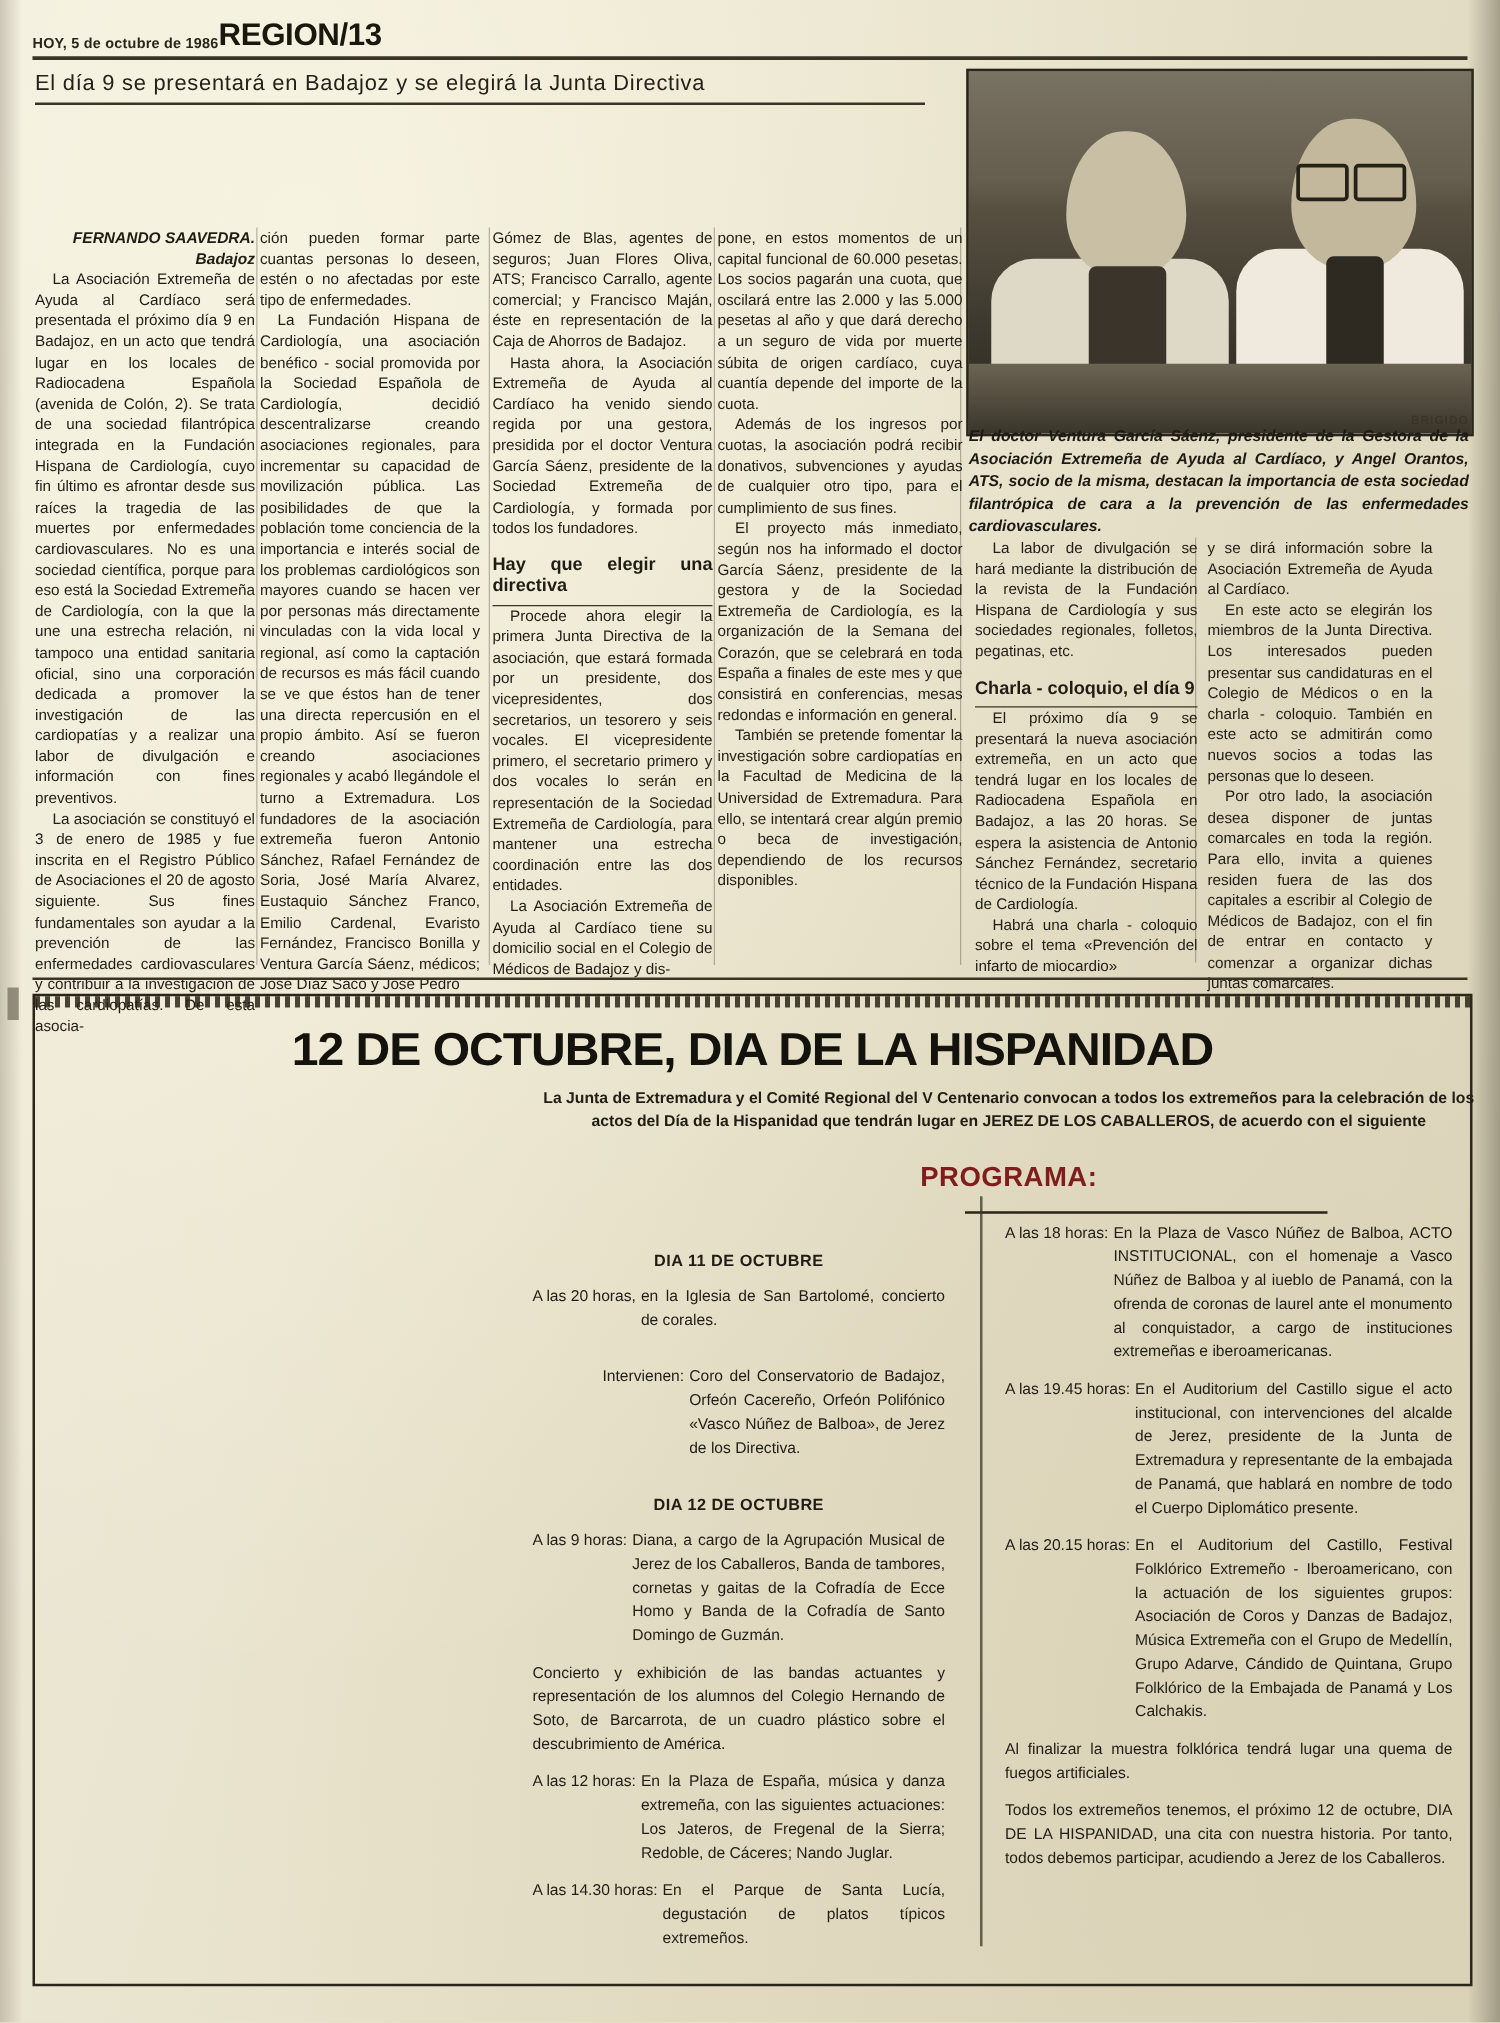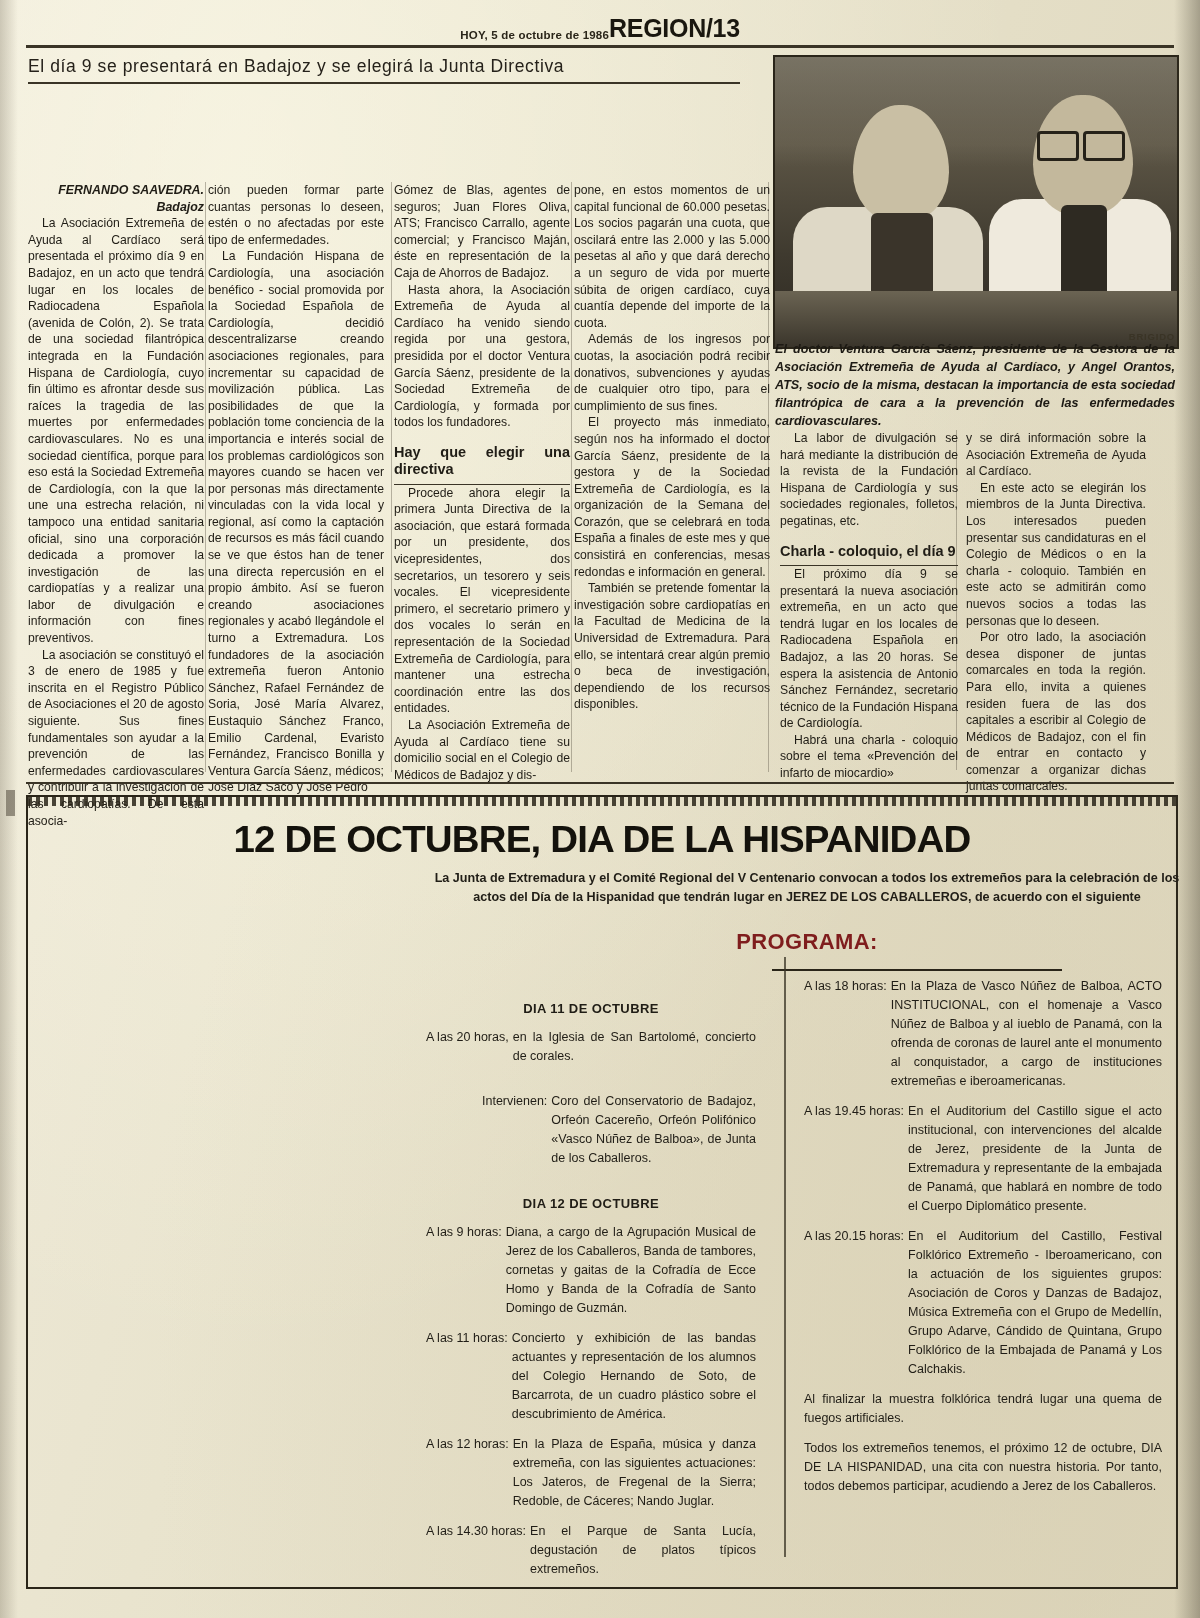--- a/index.html
+++ b/index.html
@@ -19,21 +19,21 @@
       radial-gradient(ellipse at 85% 85%, rgba(214,205,175,.55), rgba(214,205,175,0) 60%),
       linear-gradient(105deg,#efeada 0%,#e9e4ce 34%,#e4dec6 62%,#ddd6bd 100%);
     pointer-events:none;
   }
   .page{position:absolute;inset:0;}
 
   
   .masthead{
     position:absolute;left:26px;top:16px;width:1148px;
   }
-  .masthead-row{display:flex;align-items:flex-end;justify-content:center;}
+  .masthead-row{display:flex;align-items:flex-end;justify-content:flex-start;}
   .mast-date{font-size:11.5px;font-weight:bold;letter-spacing:.2px;color:#2a2519;}
   .mast-section{font-size:25px;font-weight:bold;letter-spacing:-.3px;color:#1a170f;line-height:1;}
   .mast-rule{height:3px;background:#3a3426;margin-top:4px;}
 
   
   .kicker-wrap{position:absolute;left:28px;top:56px;width:712px;}
   .kicker{font-size:17.5px;letter-spacing:.6px;color:#25211a;padding-bottom:5px;}
   .kicker-rule{height:1.6px;background:#3a3426;}
 
   .headline{
@@ -232,31 +232,30 @@
     <div class="prog-div"></div>
 
     <div class="prog-col prog-left">
       <div class="day-title">DIA 11 DE OCTUBRE</div>
       <div class="entry">
         <span class="lead-in">A las 20 horas,</span>
         <span class="rest">en la Iglesia de San Bartolomé, concierto de corales.</span>
       </div>
       <div class="interv" style="margin-top:26px;padding-left:56px;">
         <span class="lbl">Intervienen:</span>
-        <span class="val">Coro del Conservatorio de Badajoz, Orfeón Cacereño, Orfeón Polifónico «Vasco Núñez de Balboa», de Junta de los Caballeros.</span>
+        <span class="val">Coro del Conservatorio de Badajoz, Orfeón Cacereño, Orfeón Polifónico «Vasco Núñez de Balboa», de Jerez de los Directiva.</span>
       </div>
 
       <div class="day-title" style="margin-top:26px;">DIA 12 DE OCTUBRE</div>
 
       <div class="entry">
         <span class="lead-in">A las 9 horas:</span>
         <span class="rest">Diana, a cargo de la Agrupación Musical de Jerez de los Caballeros, Banda de tambores, cornetas y gaitas de la Cofradía de Ecce Homo y Banda de la Cofradía de Santo Domingo de Guzmán.</span>
       </div>
       <div class="entry">
-        <span class="lead-in">A las 11 horas:</span>
         <span class="rest">Concierto y exhibición de las bandas actuantes y representación de los alumnos del Colegio Hernando de Soto, de Barcarrota, de un cuadro plástico sobre el descubrimiento de América.</span>
       </div>
       <div class="entry">
         <span class="lead-in">A las 12 horas:</span>
         <span class="rest">En la Plaza de España, música y danza extremeña, con las siguientes actuaciones: Los Jateros, de Fregenal de la Sierra; Redoble, de Cáceres; Nando Juglar.</span>
       </div>
       <div class="entry">
         <span class="lead-in">A las 14.30 horas:</span>
         <span class="rest">En el Parque de Santa Lucía, degustación de platos típicos extremeños.</span>
       </div>

